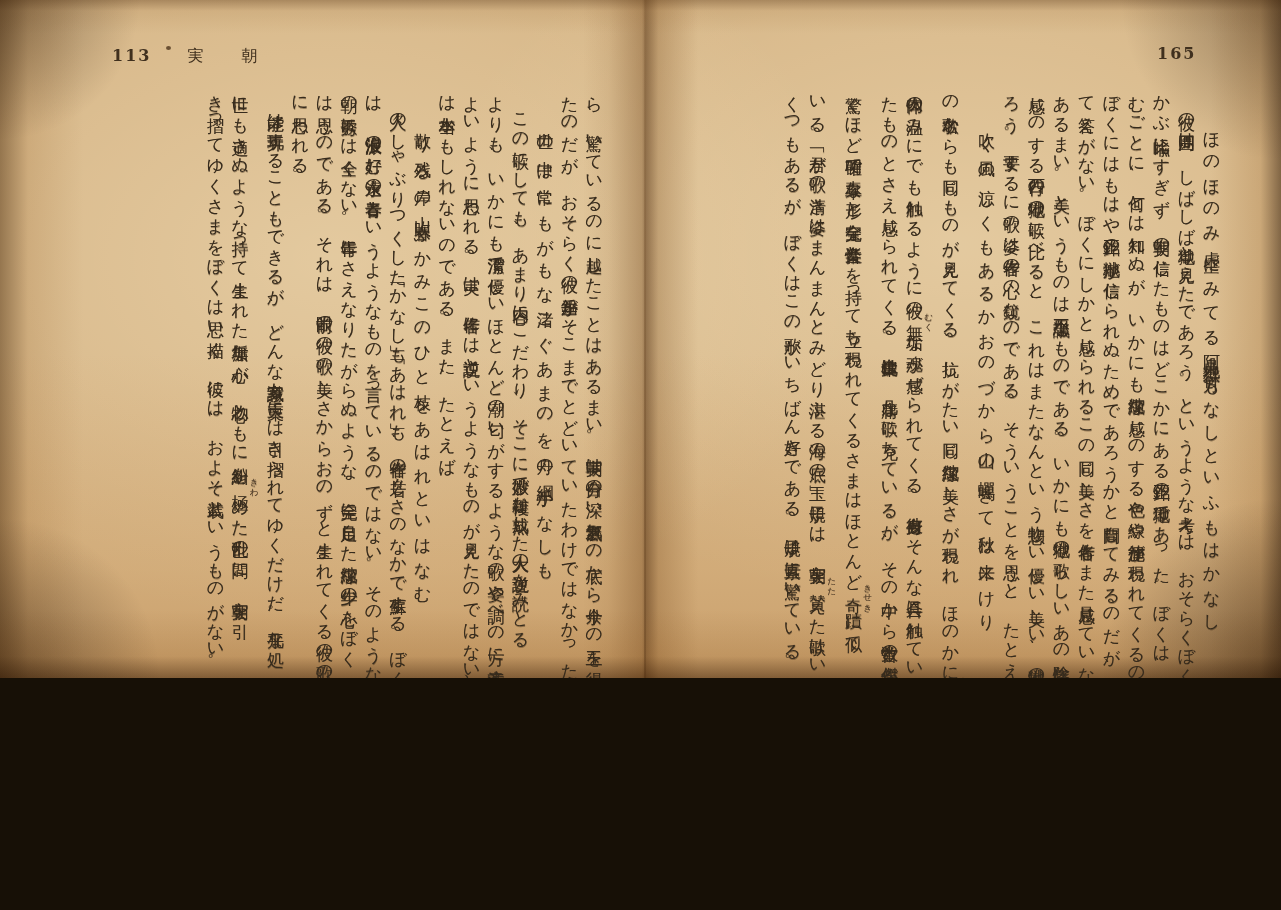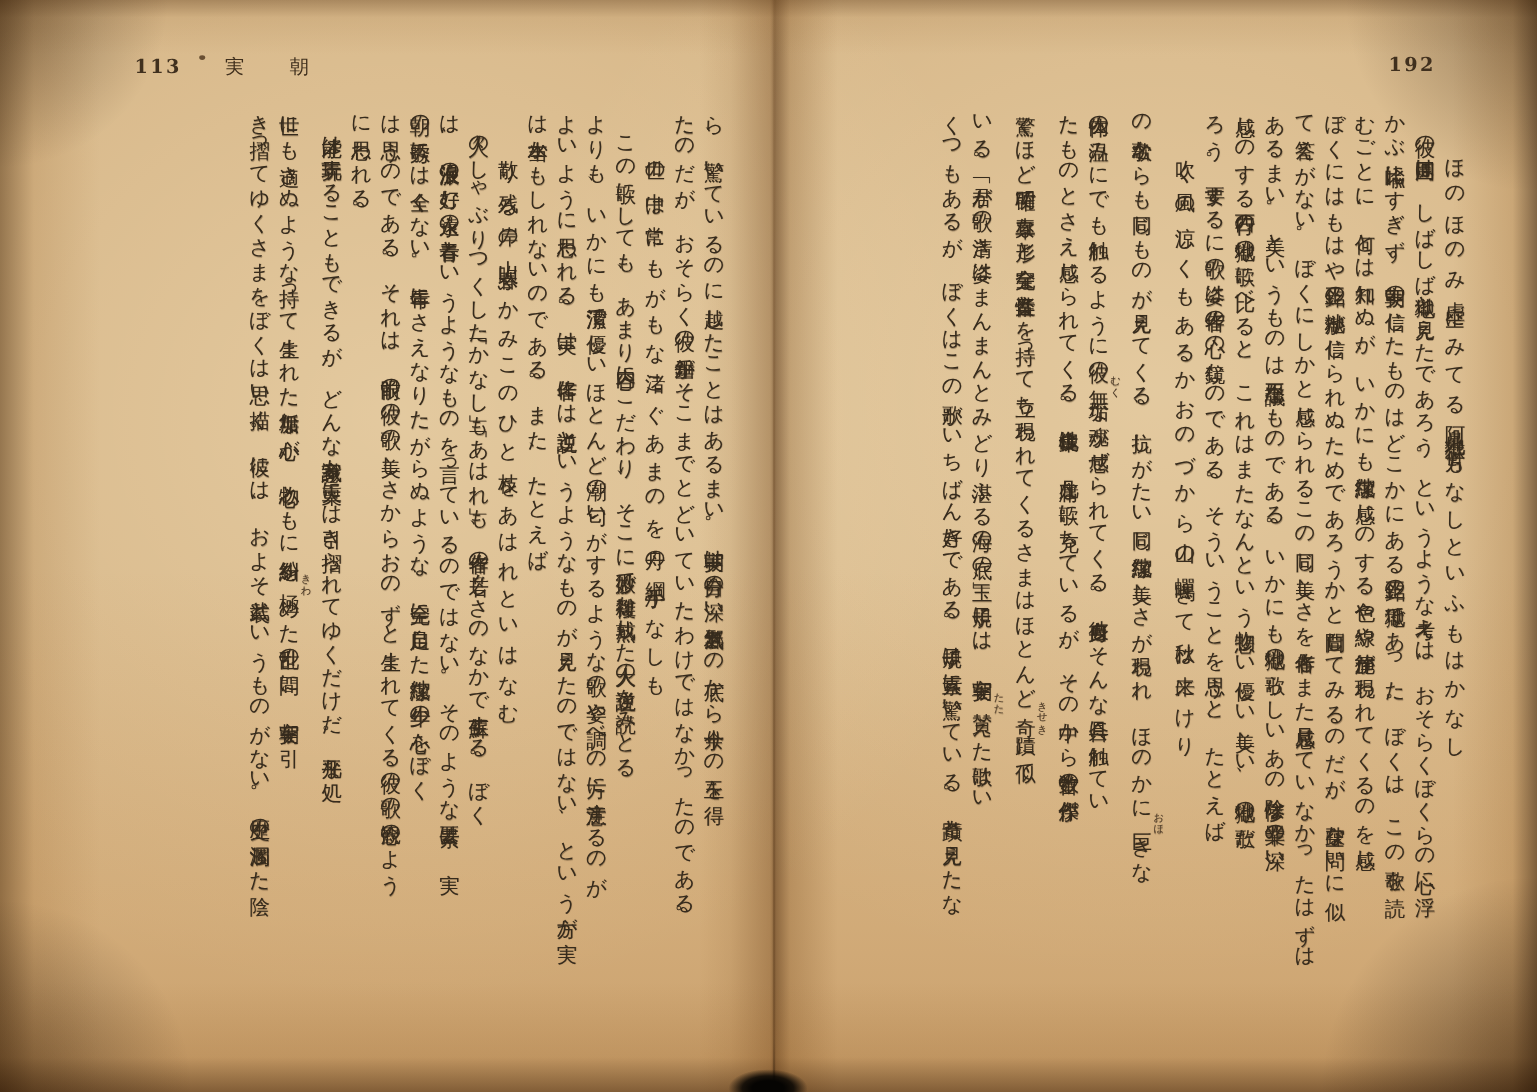--- a/index.html
+++ b/index.html
@@ -1,18 +1,18 @@
 <!DOCTYPE html>
 <html lang="ja"><head>
 <meta charset="utf-8">
 <style>
   html,body { margin:0; padding:0; background:#171006; }
   .book {
     position:relative;
-    width:1281px; height:910px;
+    width:1281px; height:678px;
     overflow:hidden;
     background-color:#d6b586;
     background-image:
       
       radial-gradient(circle 140px at 0% 0%,   rgba(40,22,6,0.42), rgba(40,22,6,0) 100%),
       radial-gradient(circle 160px at 100% 0%, rgba(40,22,6,0.40), rgba(40,22,6,0) 100%),
       radial-gradient(circle 160px at 0% 100%, rgba(35,18,4,0.45), rgba(35,18,4,0) 100%),
       radial-gradient(circle 180px at 100% 100%,rgba(28,14,3,0.50), rgba(28,14,3,0) 100%),
       
       linear-gradient(180deg, rgba(96,60,25,0.40) 0, rgba(150,105,55,0.14) 1.6%, rgba(0,0,0,0) 5%),
@@ -94,21 +94,21 @@
       <div class="col body">は、浪漫派の好む永遠の青春というようなものを言っているのではない。そのような要素は、実</div>
       <div class="col body">朝の秀歌には全くない。青年にさえなりたがらぬような、完全に自足した純潔な少年の心をぼく</div>
       <div class="col body">は思うのである。それは、眼前の彼の歌の美しさからおのずと生まれてくる彼の歌の観念のよう</div>
       <div class="col body">に思われる。</div>
       <div class="col body indent" style="letter-spacing: -0.03px;">才能は玩弄することもできるが、どんな意識家も天稟には引き摺られてゆくだけだ。平凡な処</div>
       <div class="col body">世にも適さぬような持って生まれた無垢な心が、物心ともに紛糾を<ruby>極<rt>きわ</rt></ruby>めた乱世の間に、実朝を引</div>
       <div class="col body">き摺ってゆくさまをぼくは思い描く。彼には、およそ武装というものがない。歴史の溷濁した陰</div>
     </div>
 
   <div class="page-header header-right">
-    <span class="page-num">192</span>
+    <span class="page-num">165</span>
   </div>
   <div class="textblock text-right">
       <div class="col poem">ほのほのみ虚空にみてる阿鼻地獄行方もなしといふもはかなし</div>
       <div class="col body indent" style="letter-spacing: -0.03px;">彼の周囲は、しばしば地獄と見えたであろう。というような考えは、おそらくぼくらの心に浮</div>
       <div class="col body">かぶ比喩にすぎず、実朝の信じたものはどこかにある正銘の地獄であった。ぼくは、この歌を読</div>
       <div class="col body">むごとに、何とは知れぬが、いかにも純潔な感じのする色や線や施律が現われてくるのを感じ、</div>
       <div class="col body">ぼくにはもはや正銘の地獄が信じられぬためであろうかと自問してみるのだが、空疎な問いに似</div>
       <div class="col body">て答えがない。ぼくにしかと感じられるこの同じ美しさを作者もまた見感じていなかったはずは</div>
       <div class="col body">あるまい。美というものは不思議なものである。いかにも地獄の歌らしいあの陰惨な罪業の深い</div>
       <div class="col body">感じのする西行の地獄の歌に比べると、これはまたなんという物悲しい優しい美しい、地獄の歌だ</div>

